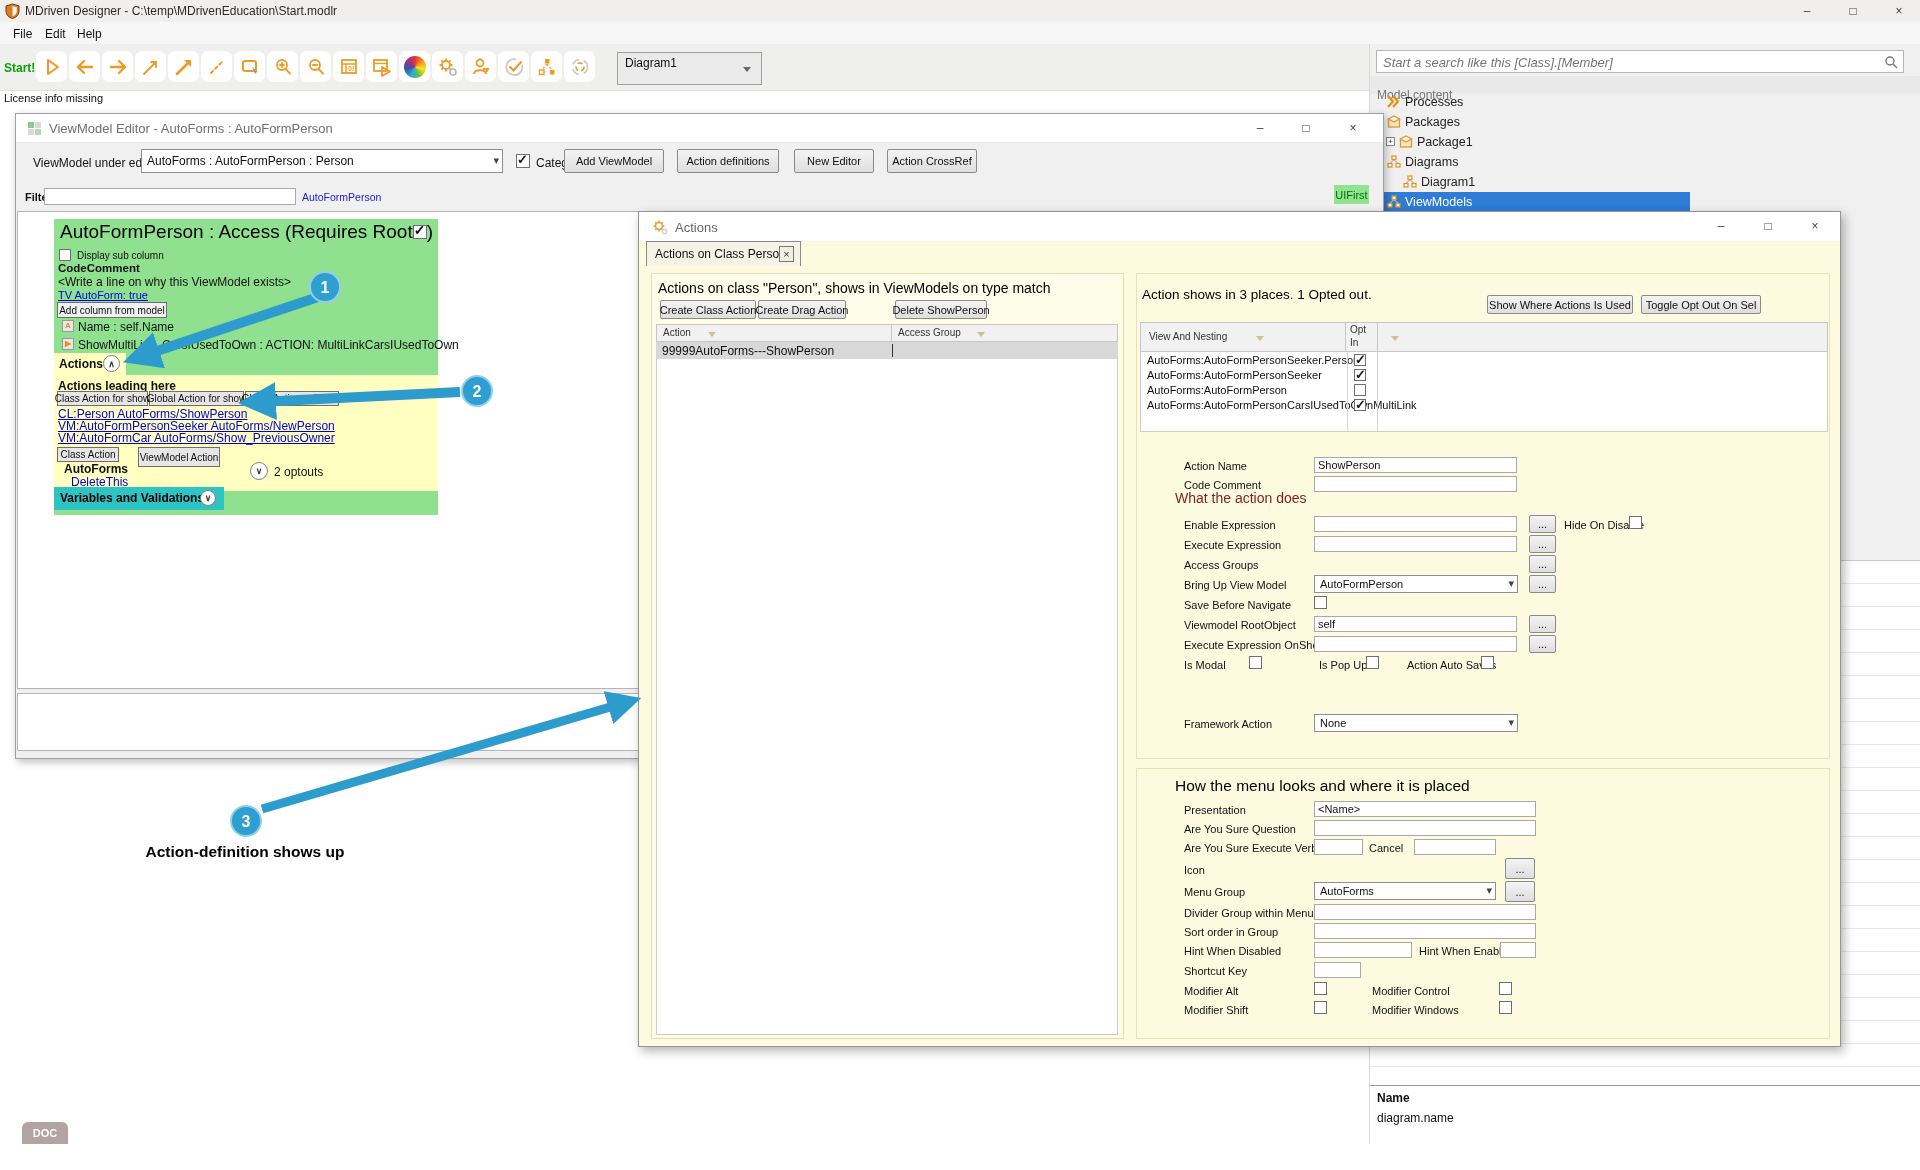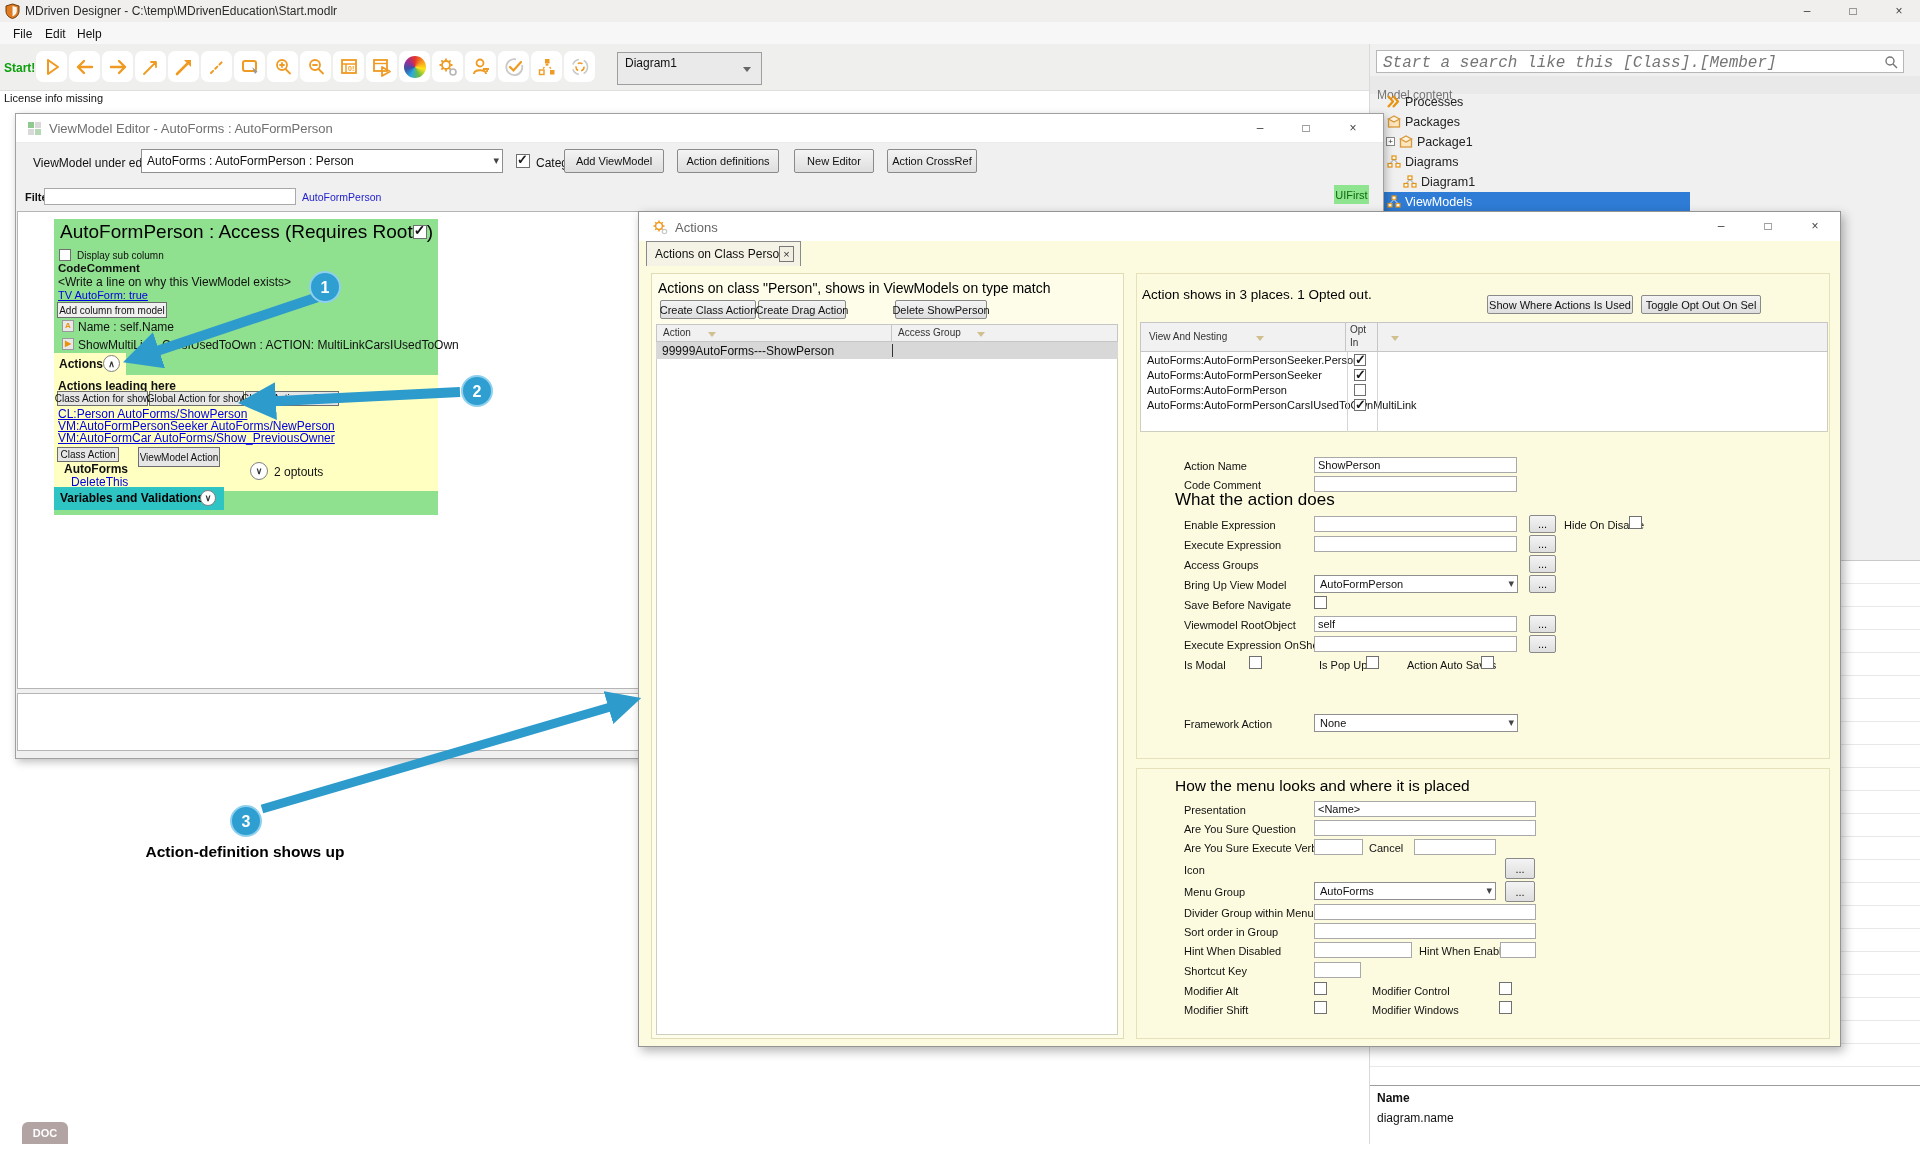--- a/index.html
+++ b/index.html
@@ -27,21 +27,21 @@
   #startlbl{position:absolute;left:4px;top:17px;font-size:12px;font-weight:bold;color:#0ca00c;}
   #tbrow{position:absolute;left:36px;top:7px;display:flex;gap:2px;}
   .tbtn{width:31px;height:31px;background:#fff;border-radius:7px;display:flex;align-items:center;justify-content:center;}
   #diagsel{position:absolute;left:617px;top:8px;width:145px;height:33px;background:#eaeaea;border:1px solid #9f9f9f;box-sizing:border-box;}
   #diagsel .cv{position:absolute;left:7px;top:3px;font-size:12px;color:#111;}
   #diagsel .tri{position:absolute;right:10px;top:14px;width:0;height:0;border-left:4px solid transparent;border-right:4px solid transparent;border-top:5px solid #666;}
   #license{position:absolute;left:4px;top:92px;font-size:11px;color:#111;}
   
   #sidebar{position:absolute;left:1369px;top:44px;width:551px;height:1100px;background:#f0f0f0;border-left:1px solid #d9d9d9;box-sizing:border-box;}
   #search{position:absolute;left:6px;top:6px;width:528px;height:23px;background:#fff;border:1px solid #b7b7b7;box-sizing:border-box;}
-  #search input{position:absolute;left:4px;top:2px;width:490px;height:17px;border:none;outline:none;font-family:Liberation Mono, monospace;font-size:16px;font-style:italic;color:#555;background:transparent;}
+  #search input{position:absolute;left:4px;top:2px;width:490px;height:17px;border:none;outline:none;font-family:Liberation Sans, sans-serif;font-size:13px;font-style:italic;color:#555;background:transparent;}
   #mc-header{position:absolute;left:0;top:32px;width:551px;height:18px;background:#e9e9e9;}
   #mc-header span{position:absolute;left:7px;top:12px;font-size:12px;color:#737373;}
   .trow{position:absolute;height:19px;font-size:12.5px;color:#222;display:flex;align-items:center;gap:4px;}
   .trow.sel{background:#2e7cd6;color:#fff;}
   .exp{width:9px;height:9px;border:1px solid #888;background:#fff;font-size:8px;line-height:7px;text-align:center;color:#333;box-sizing:border-box;}
   #sb-grid{position:absolute;left:0;top:516px;width:551px;height:525px;background:#fff;border-top:1px solid #c9c9c9;background-image:repeating-linear-gradient(#ffffff 0px,#ffffff 22px,#e8e8e8 22px,#e8e8e8 23px);}
   #sb-prop{position:absolute;left:0;top:1041px;width:551px;height:59px;background:#fff;border-top:1px solid #9d9d9d;}
   #sb-prop .n{position:absolute;left:7px;top:5px;font-size:12px;font-weight:bold;color:#111;}
   #sb-prop .v{position:absolute;left:7px;top:25px;font-size:12px;color:#111;}
   
@@ -69,21 +69,21 @@
   #d-tab{position:absolute;left:7px;top:29px;width:155px;height:25px;background:#f4f3e6;border:1px solid #8a8a8a;border-bottom:none;box-sizing:border-box;}
   #d-tab .t{position:absolute;left:8px;top:5px;font-size:12px;color:#111;white-space:nowrap;}
   #d-tab .x{position:absolute;left:132px;top:4px;width:15px;height:16px;border:1px solid #777;background:#f0efe2;font-size:11px;color:#333;text-align:center;line-height:14px;box-sizing:border-box;}
   #d-left{position:absolute;left:12px;top:61px;width:473px;height:766px;background:#fdfdea;border:1px solid #dfdcb6;box-sizing:border-box;}
   #d-left .head{position:absolute;left:6px;top:6px;font-size:14px;color:#000;white-space:nowrap;}
   .gridhead{position:absolute;background:#f1f1f1;border:1px solid #c6c6c6;box-sizing:border-box;font-size:10px;color:#333;}
   #d-rt{position:absolute;left:497px;top:61px;width:694px;height:486px;border:1px solid #e4e1bb;box-sizing:border-box;}
   #d-rt .head{position:absolute;left:5px;top:13px;font-size:13.5px;color:#000;white-space:nowrap;}
   #d-rb{position:absolute;left:497px;top:556px;width:694px;height:271px;border:1px solid #e4e1bb;box-sizing:border-box;}
   #d-rb .head{position:absolute;left:38px;top:8px;font-size:15.5px;color:#000;white-space:nowrap;}
-  .sect-head{position:absolute;font-size:17px;color:#000000;white-space:nowrap;}
+  .sect-head{position:absolute;font-size:14px;color:#7f1d1d;white-space:nowrap;}
   .grow{position:absolute;background:#fff;font-size:11px;color:#111;white-space:nowrap;overflow:hidden;}
   
   #anno{position:absolute;left:0;top:0;width:1920px;height:1170px;pointer-events:none;z-index:50;}
   #note3{position:absolute;left:120px;top:843px;width:250px;text-align:center;font-size:15.5px;font-weight:bold;color:#000;z-index:51;}
   
   #doctab{position:absolute;left:22px;top:1122px;width:46px;height:22px;background:#b3a4a4;border-radius:6px 6px 0 0;color:#fff;font-size:11px;font-weight:bold;display:flex;align-items:center;justify-content:center;z-index:60;}
   #statusbar{position:absolute;left:0;top:1144px;width:1920px;height:26px;background:#f0f0f0;border-top:1px solid #d2d2d2;z-index:60;box-sizing:border-box;}
   #statusbar span{position:absolute;left:6px;top:5px;font-size:12px;color:#111;}
 </style>
 </head>

